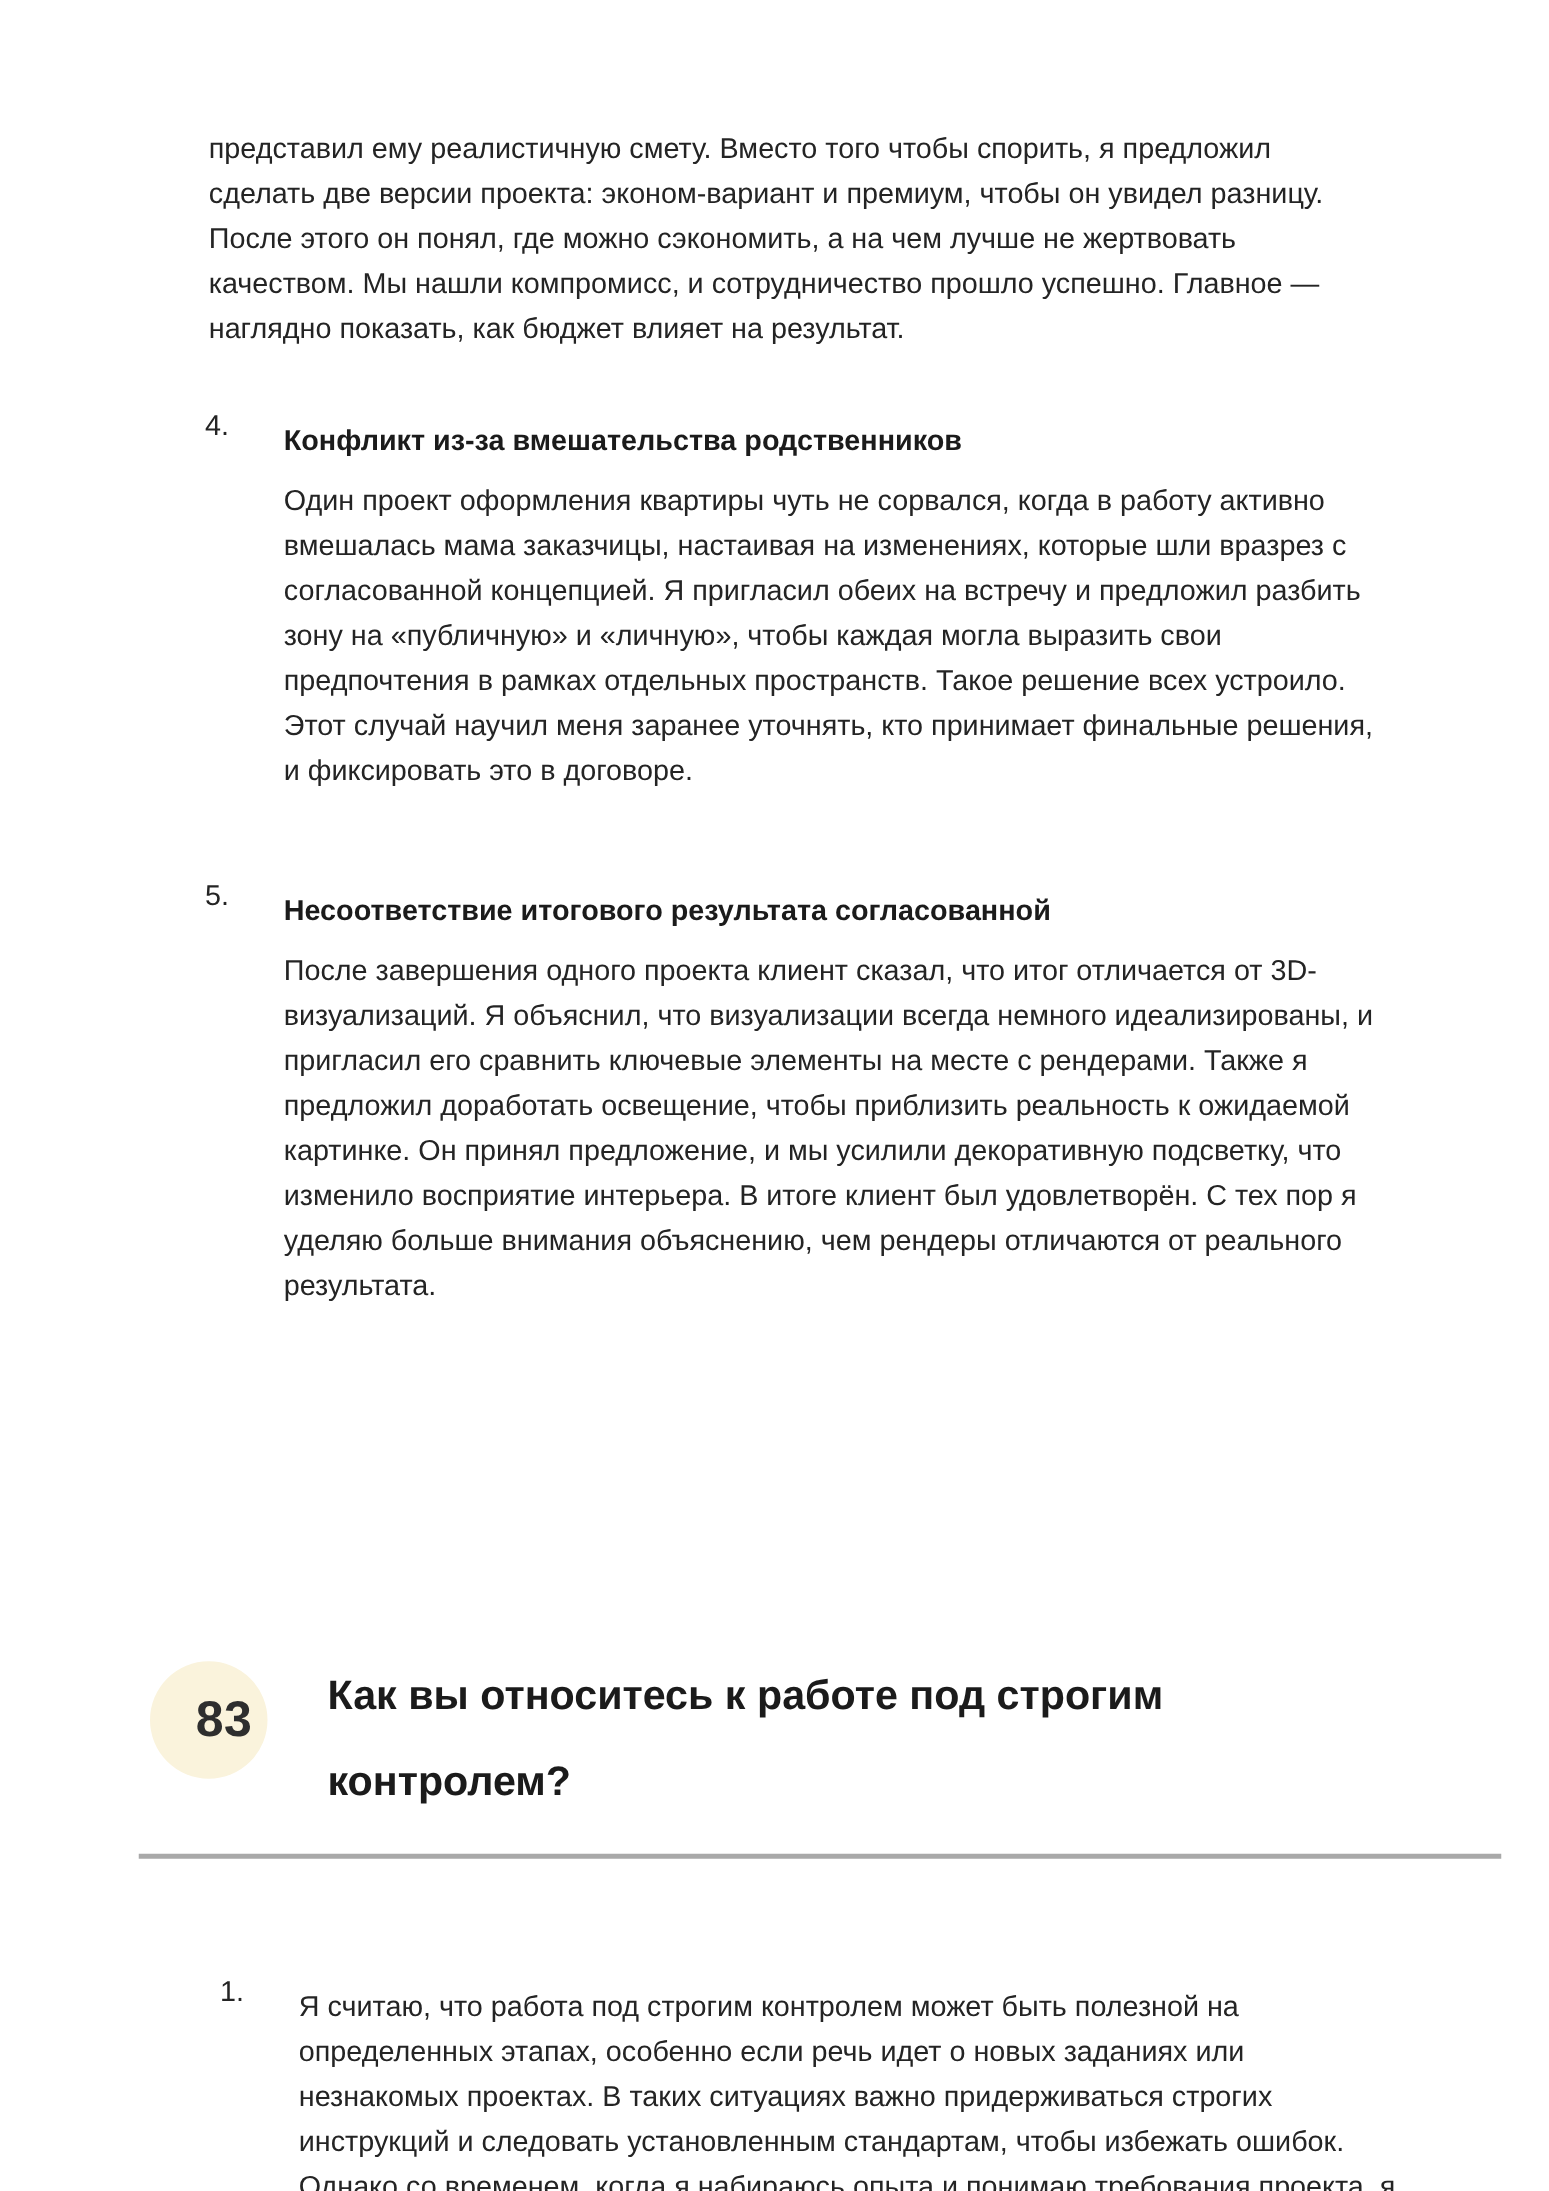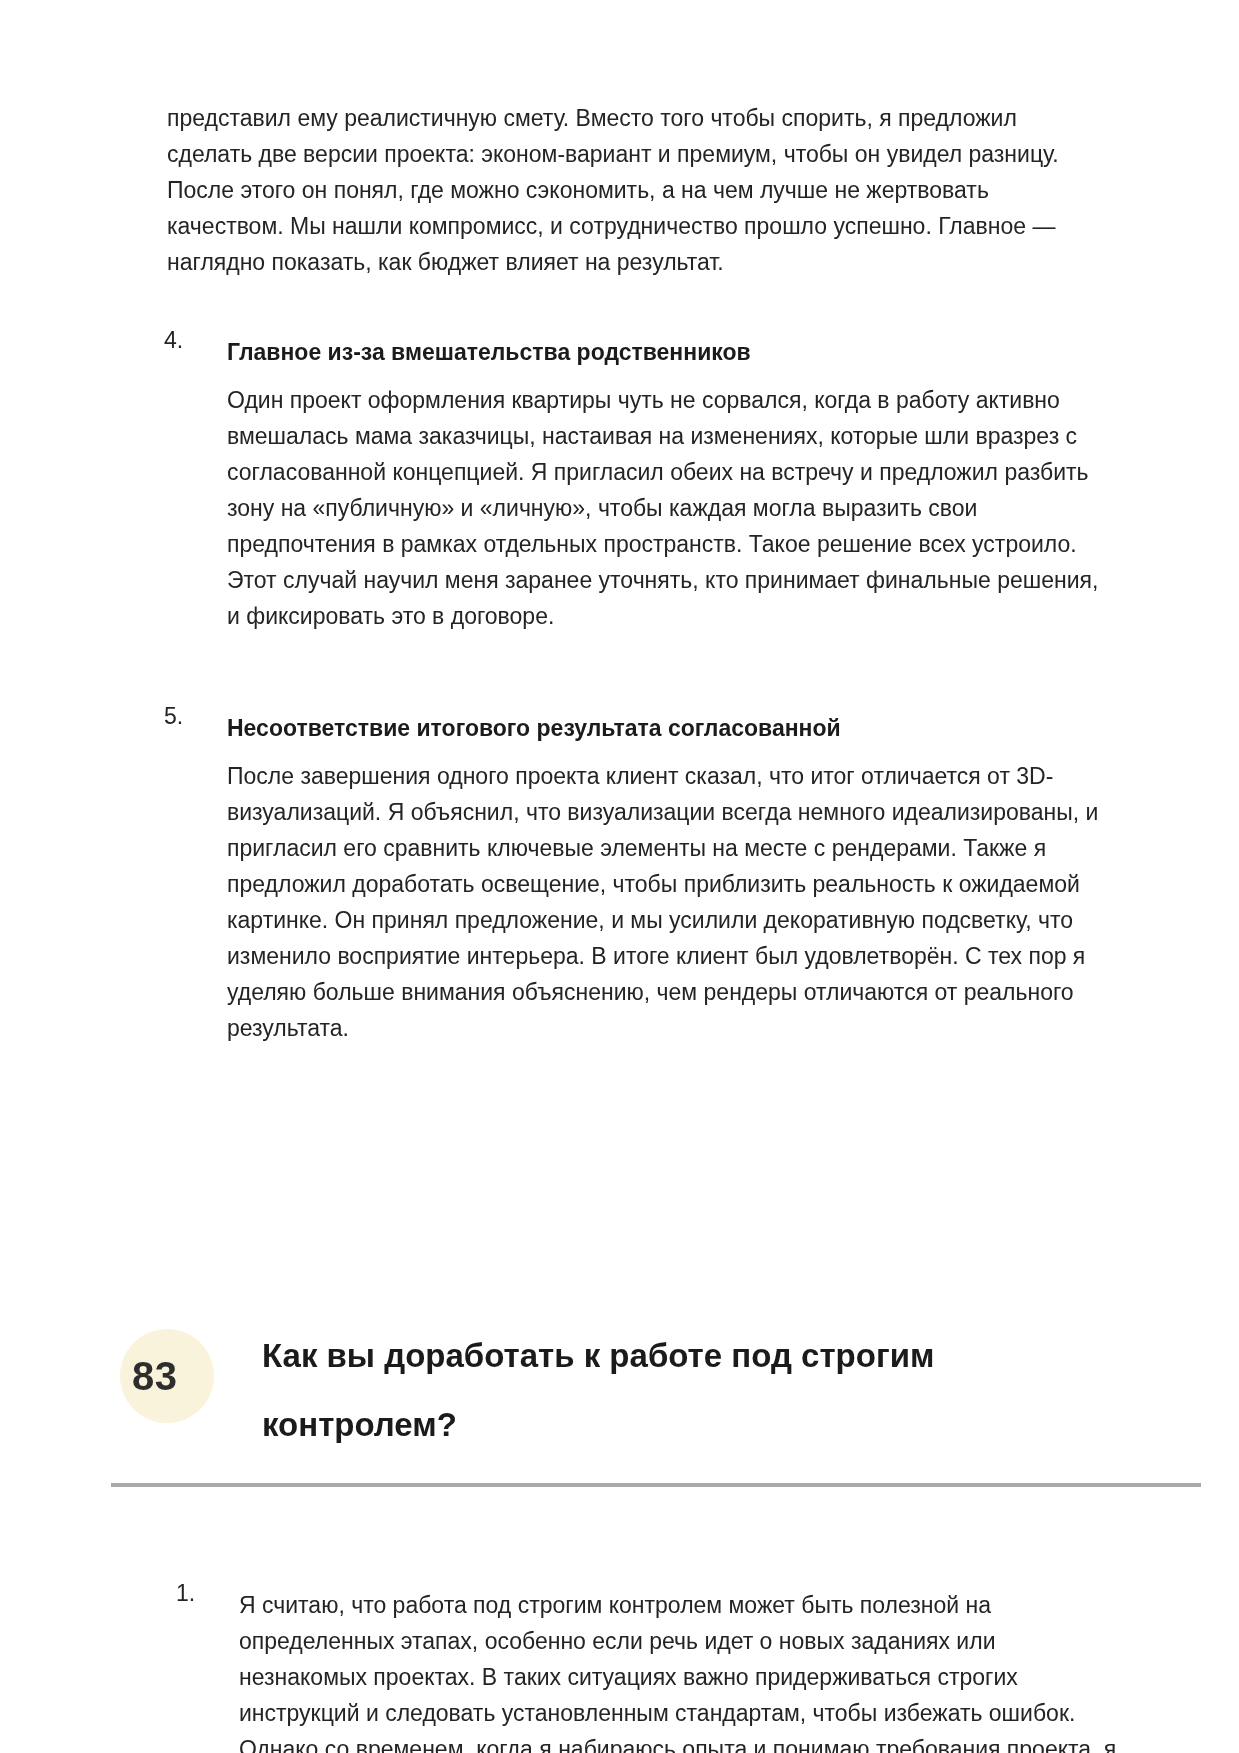--- a/index.html
+++ b/index.html
@@ -56,21 +56,21 @@
     margin-top:255px;
     margin-left:-32px;
   }
   .badge{
     flex:0 0 94px;
     height:94px;
     border-radius:50%;
     background:var(--badge-bg);
     display:flex;
     align-items:center;
-    justify-content:flex-start;
+    justify-content:flex-end;
     margin-top:4px;
   }
   .badge span{
     font-size:40px;
     font-weight:700;
     color:var(--badge-text);
     letter-spacing:0.5px;
   }
   .question-title{
     margin-left:36px;
@@ -96,38 +96,38 @@
 </head>
 <body>
 
 <div class="page">
 
   <p class="para cont">представил ему реалистичную смету. Вместо того чтобы спорить, я предложил сделать две версии проекта: эконом-вариант и премиум, чтобы он увидел разницу. После этого он понял, где можно сэкономить, а на чем лучше не жертвовать качеством. Мы нашли компромисс, и сотрудничество прошло успешно. Главное — наглядно показать, как бюджет влияет на результат.</p>
 
   <div class="list-item">
     <span class="num">4.</span>
     <div class="item-body">
-      <p class="item-title">Главное из-за вмешательства родственников</p>
+      <p class="item-title">Конфликт из-за вмешательства родственников</p>
       <p class="item-text">Один проект оформления квартиры чуть не сорвался, когда в работу активно вмешалась мама заказчицы, настаивая на изменениях, которые шли вразрез с согласованной концепцией. Я пригласил обеих на встречу и предложил разбить зону на «публичную» и «личную», чтобы каждая могла выразить свои предпочтения в рамках отдельных пространств. Такое решение всех устроило. Этот случай научил меня заранее уточнять, кто принимает финальные решения, и фиксировать это в договоре.</p>
     </div>
   </div>
 
   <div class="list-item">
     <span class="num">5.</span>
     <div class="item-body">
       <p class="item-title">Несоответствие итогового результата согласованной</p>
       <p class="item-text">После завершения одного проекта клиент сказал, что итог отличается от 3D-визуализаций. Я объяснил, что визуализации всегда немного идеализированы, и пригласил его сравнить ключевые элементы на месте с рендерами. Также я предложил доработать освещение, чтобы приблизить реальность к ожидаемой картинке. Он принял предложение, и мы усилили декоративную подсветку, что изменило восприятие интерьера. В итоге клиент был удовлетворён. С тех пор я уделяю больше внимания объяснению, чем рендеры отличаются от реального результата.</p>
     </div>
   </div>
 
   <section class="question-block">
     <div class="badge">
       <span>83</span>
     </div>
-    <h2 class="question-title">Как вы доработать к работе под строгим контролем?</h2>
+    <h2 class="question-title">Как вы относитесь к работе под строгим контролем?</h2>
   </section>
 
   <hr class="divider">
 
   <div class="answer-list">
     <div class="list-item">
       <span class="num">1.</span>
       <div class="item-body">
         <p class="item-text">Я считаю, что работа под строгим контролем может быть полезной на определенных этапах, особенно если речь идет о новых заданиях или незнакомых проектах. В таких ситуациях важно придерживаться строгих инструкций и следовать установленным стандартам, чтобы избежать ошибок. Однако со временем, когда я набираюсь опыта и понимаю требования проекта, я предпочитаю больше свободы в принятии решений. Это помогает мне раскрыть творческий потенциал и быть более эффективным, ведь в сфере декорирования часто требуется нестандартный подход и оригинальность.</p>
       </div>

